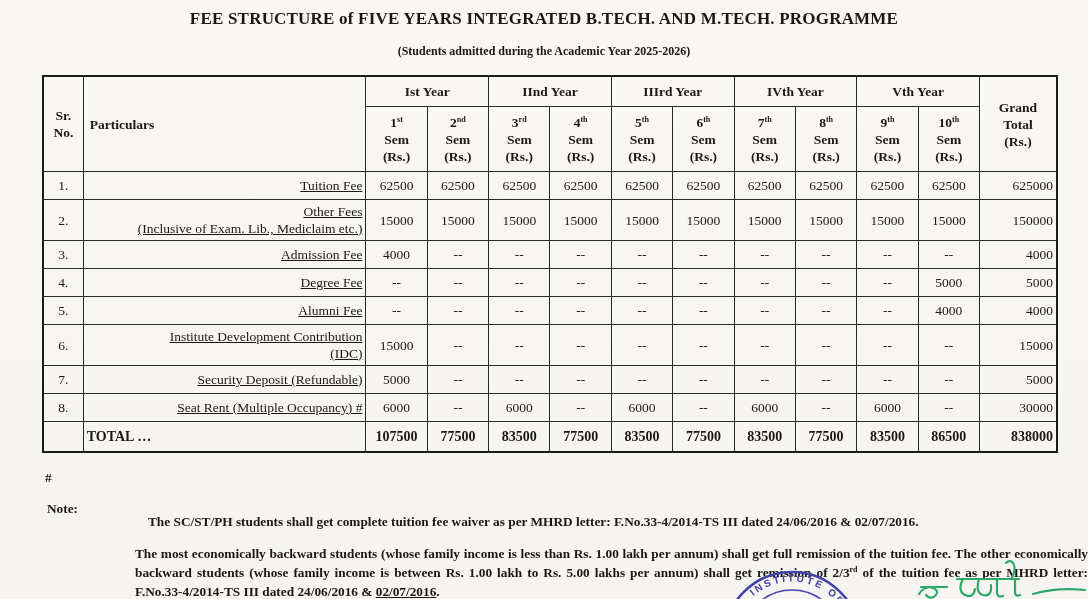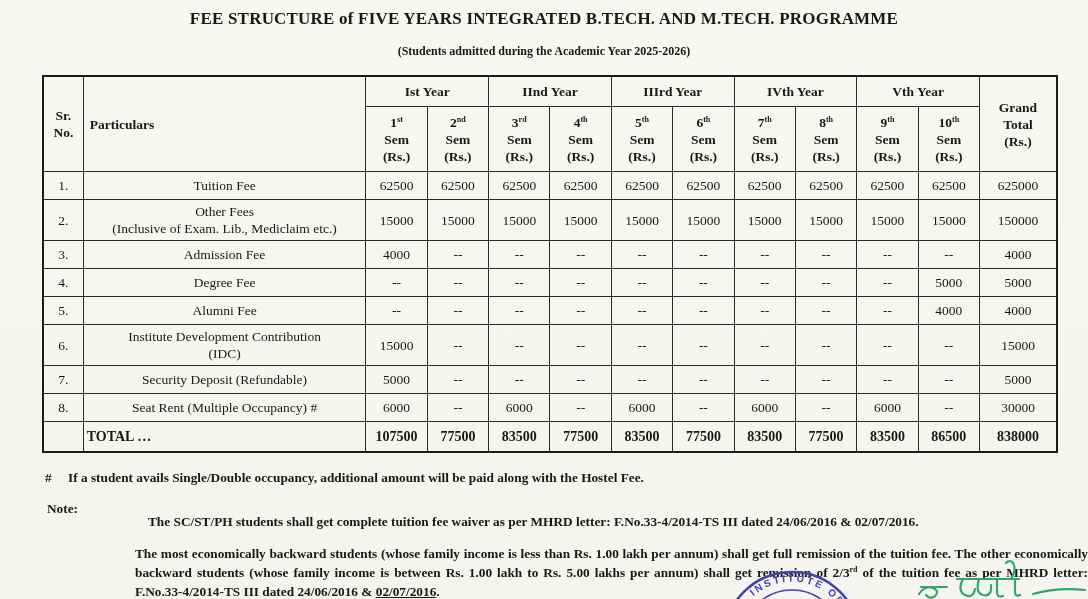--- a/index.html
+++ b/index.html
@@ -38,23 +38,23 @@
     line-height: 17px;
     vertical-align: middle;
   }
   .fee-table thead th { font-weight: bold; text-align: center; }
   .th-year { height: 23px; font-size: 14px; }
   .th-sem  { height: 58px; line-height: 19px; font-size: 13.5px; padding:1px 0; }
   .th-sr, .th-grand { white-space: pre-line; line-height: 18px; }
   .th-part { text-align: left !important; padding-left: 6px !important; font-size: 14px; }
   sup { font-size: 0.6em; line-height: 0; }
   .td-sr   { text-align: center; height: 21px; }
-  .td-part { text-align: center; padding-left: 6px; }
+  .td-part { text-align: right; padding-left: 6px; text-decoration: underline; }
   .td-val  { text-align: center; }
-  .td-gt   { text-align: center; padding-right: 7px; }
+  .td-gt   { text-align: right; padding-right: 7px; }
   .total-row td { font-weight: bold; font-size: 14px; height: 23px; }
   .td-total-label { text-align: left; padding-right: 8px; }
   .fnote { display: flex; font-weight: bold; font-size: 13.3px; line-height: 19px; }
   .fnote.hash { margin: 15px 0 0 45px; }
   .fnote.hash .marker { width: 23px; flex: none; }
   .fnote.note { margin: 12px 0 0 47px; justify-content: space-between; }
   .fnote.note .marker { width: 58px; flex: none; }
   .notebody { width: 953px; }
   .noteline1 { margin: 13px; }
   .noteline2 { margin: 11px 0 0 0; text-align: justify; }
@@ -247,21 +247,20 @@
           <td class="td-val">77500</td>
           <td class="td-val">83500</td>
           <td class="td-val">86500</td>
           <td class="td-gt">838000</td>
         </tr>
       </tbody>
   </table>
 
   <div class="fnote hash">
     <span class="marker">#</span>
-    <span class="ftext">If a student avails Single/Double occupancy, additional amount will be paid along with the Hostel Fee.</span>
   </div>
 
   <div class="fnote note">
     <span class="marker">Note:</span>
     <div class="notebody">
       <p class="noteline1">The SC/ST/PH students shall get complete tuition fee waiver as per MHRD letter: F.No.33-4/2014-TS III dated 24/06/2016 &amp; 02/07/2016.</p>
       <p class="noteline2"><span>The most economically backward students (whose family income is less than Rs. 1.00 lakh per annum) shall get full remission of the tuition fee. The other economically backward students (whose family income is between Rs. 1.00 lakh to Rs. 5.00 lakhs per annum) shall get remission of 2/3</span><sup>rd</sup><span> of the tuition fee as per MHRD letter: F.No.33-4/2014-TS III dated 24/06/2016 &amp; </span><span class="ul">02/07/2016</span><span>.</span></p>
     </div>
   </div>
 

